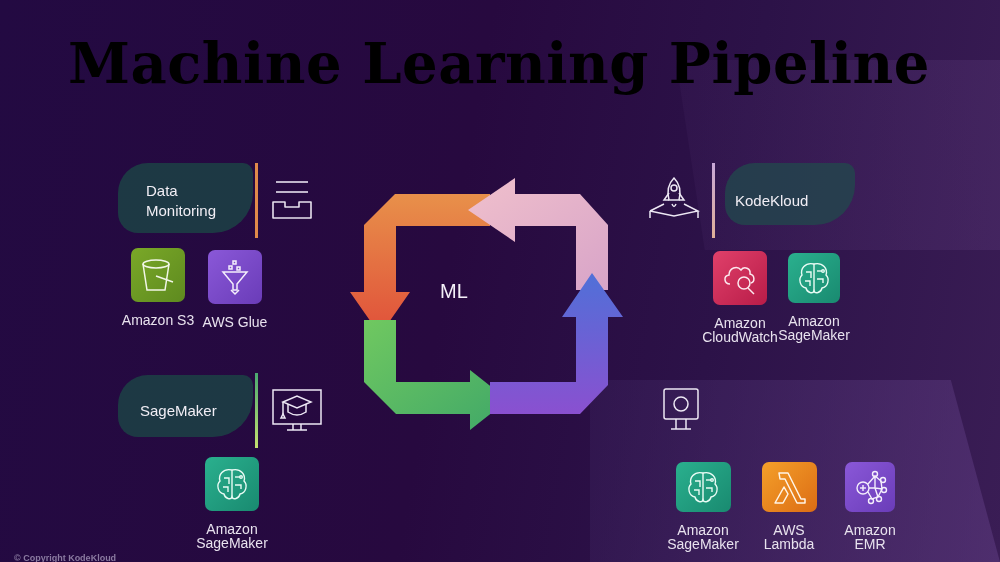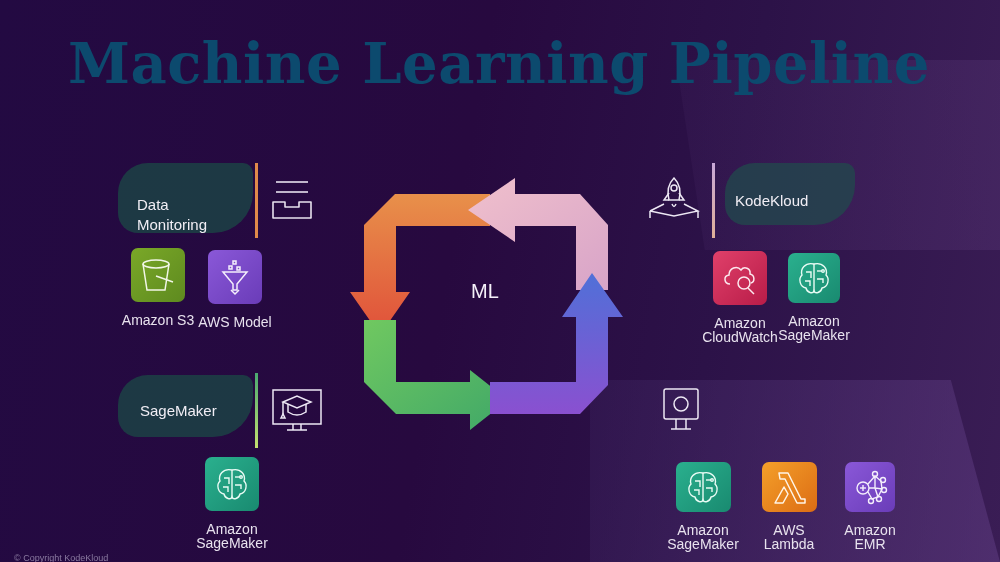--- a/index.html
+++ b/index.html
@@ -6,30 +6,30 @@
   body{width:1000px;height:562px;overflow:hidden;position:relative;
     background:linear-gradient(100deg,#230a42 0%,#27093f 45%,#2c1248 70%,#3a1d55 100%);
     font-family:"Liberation Sans","DejaVu Sans",sans-serif;color:#f2eef6;}
   .panel-tr{position:absolute;left:640px;top:60px;width:360px;height:190px;
     background:linear-gradient(90deg,rgba(70,40,100,0.15),rgba(90,55,120,0.35));
     clip-path:polygon(10% 0,100% 0,100% 100%,18% 100%);}
   .panel-br{position:absolute;left:590px;top:380px;width:410px;height:182px;
     background:linear-gradient(100deg,rgba(60,35,95,0.35),rgba(95,60,130,0.55));
     clip-path:polygon(0 0,88% 0,100% 100%,0 100%);}
   .title{position:absolute;left:68px;top:30px;font-family:"DejaVu Serif","Liberation Serif",serif;
-    font-weight:bold;font-size:56px;letter-spacing:0.5px;color:#0c4a6e;white-space:nowrap;}
+    font-weight:bold;font-size:56px;letter-spacing:0.5px;color:#000000;white-space:nowrap;}
   .stage-label{position:absolute;font-size:15px;color:#f1eef5;line-height:20px;}
   .blob{position:absolute;background:#1d3e45;border-radius:30px 10px 40px 20px;opacity:0.9;}
   .vbar{position:absolute;width:3px;}
   .svc{position:absolute;width:80px;text-align:center;}
   .svc .tile{width:54px;height:54px;border-radius:7px;margin:0 auto;display:flex;align-items:center;justify-content:center;}
   .svc .name{font-size:14px;line-height:14px;margin-top:11px;color:#e8e2ee;}
   .icon-line{position:absolute;}
-  .copyright{position:absolute;left:14px;top:553px;font-size:9px;color:#8a7aa0;}
-  .center-label{position:absolute;left:440px;top:278px;width:90px;text-align:center;font-size:20px;line-height:26px;color:#f4f0f8;}
+  .copyright{position:absolute;left:14px;top:553px;font-size:9px;color:#8a7aa0;font-weight:bold;}
+  .center-label{position:absolute;left:440px;top:278px;width:90px;text-align:left;font-size:20px;line-height:26px;color:#f4f0f8;}
 </style>
 </head>
 <body>
 
 <div class="panel-tr"></div>
 <div class="panel-br"></div>
 
 <div class="title">Machine Learning Pipeline</div>
 
 <svg style="position:absolute;left:340px;top:170px;" width="300" height="270" viewBox="0 0 300 270">
@@ -58,21 +58,21 @@
 
   <path d="M24,150 L24,212 L56,244 L130,244 L130,260 L168,230 L130,200 L130,212 L56,212 L56,150 Z" fill="url(#gGreen)"></path>
 
   <path d="M150,212 L236,212 L236,147 L222,147 L252,103 L283,147 L268,147 L268,215 L240,244 L150,244 Z" fill="url(#gBlue)"></path>
 </svg>
 <div class="center-label">
   <div>ML</div>
 </div>
 
 <div class="blob" style="left:118px;top:163px;width:135px;height:70px;"></div>
-<div class="stage-label" style="left:137px;top:181px;margin-top:14px;">
+<div class="stage-label" style="left:146px;top:181px;">
   <div>Data</div>
   <div>Monitoring</div>
 </div>
 <div class="vbar" style="left:255px;top:163px;height:75px;background:#e08a4a;"></div>
 <svg class="icon-line" style="left:270px;top:178px;" width="44" height="44" viewBox="0 0 44 44">
   <g fill="none" stroke="#e8e2ee" stroke-width="1.6">
     <line x1="6" y1="4" x2="38" y2="4"></line>
       <line x1="6" y1="14" x2="38" y2="14"></line>
     <path d="M3,24 L15,24 L15,29 L29,29 L29,24 L41,24 L41,40 L3,40 Z" stroke-linejoin="round"></path>
   </g>
@@ -95,21 +95,21 @@
     <svg width="38" height="38" viewBox="0 0 38 38">
         <g fill="none" stroke="#f4eefc" stroke-width="1.5">
           <rect x="17" y="3" width="3" height="3"></rect>
           <rect x="13" y="8" width="3" height="3"></rect>
           <rect x="21" y="9" width="3" height="3"></rect>
           <path d="M7,14 L31,14 L21,26 L21,32 L17,32 L17,26 Z"></path>
           <path d="M15,32 L19,36 L23,32"></path>
         </g>
       </svg>
   </div>
-  <div class="name">AWS Model</div>
+  <div class="name">AWS Glue</div>
 </div>
 
 <div class="blob" style="left:118px;top:375px;width:135px;height:62px;"></div>
 <div class="stage-label" style="left:140px;top:401px;">SageMaker</div>
 <div class="vbar" style="left:255px;top:373px;height:75px;background:linear-gradient(#4aa870,#c4e070);"></div>
 <svg class="icon-line" style="left:271px;top:388px;" width="52" height="46" viewBox="0 0 52 46">
   <g fill="none" stroke="#ede8f4" stroke-width="1.5">
     <rect x="2" y="2" width="48" height="34"></rect>
     <path d="M12,14 L26,8 L40,14 L26,20 Z"></path>
       <path d="M17,16 L17,24 Q26,30 35,24 L35,16"></path>

